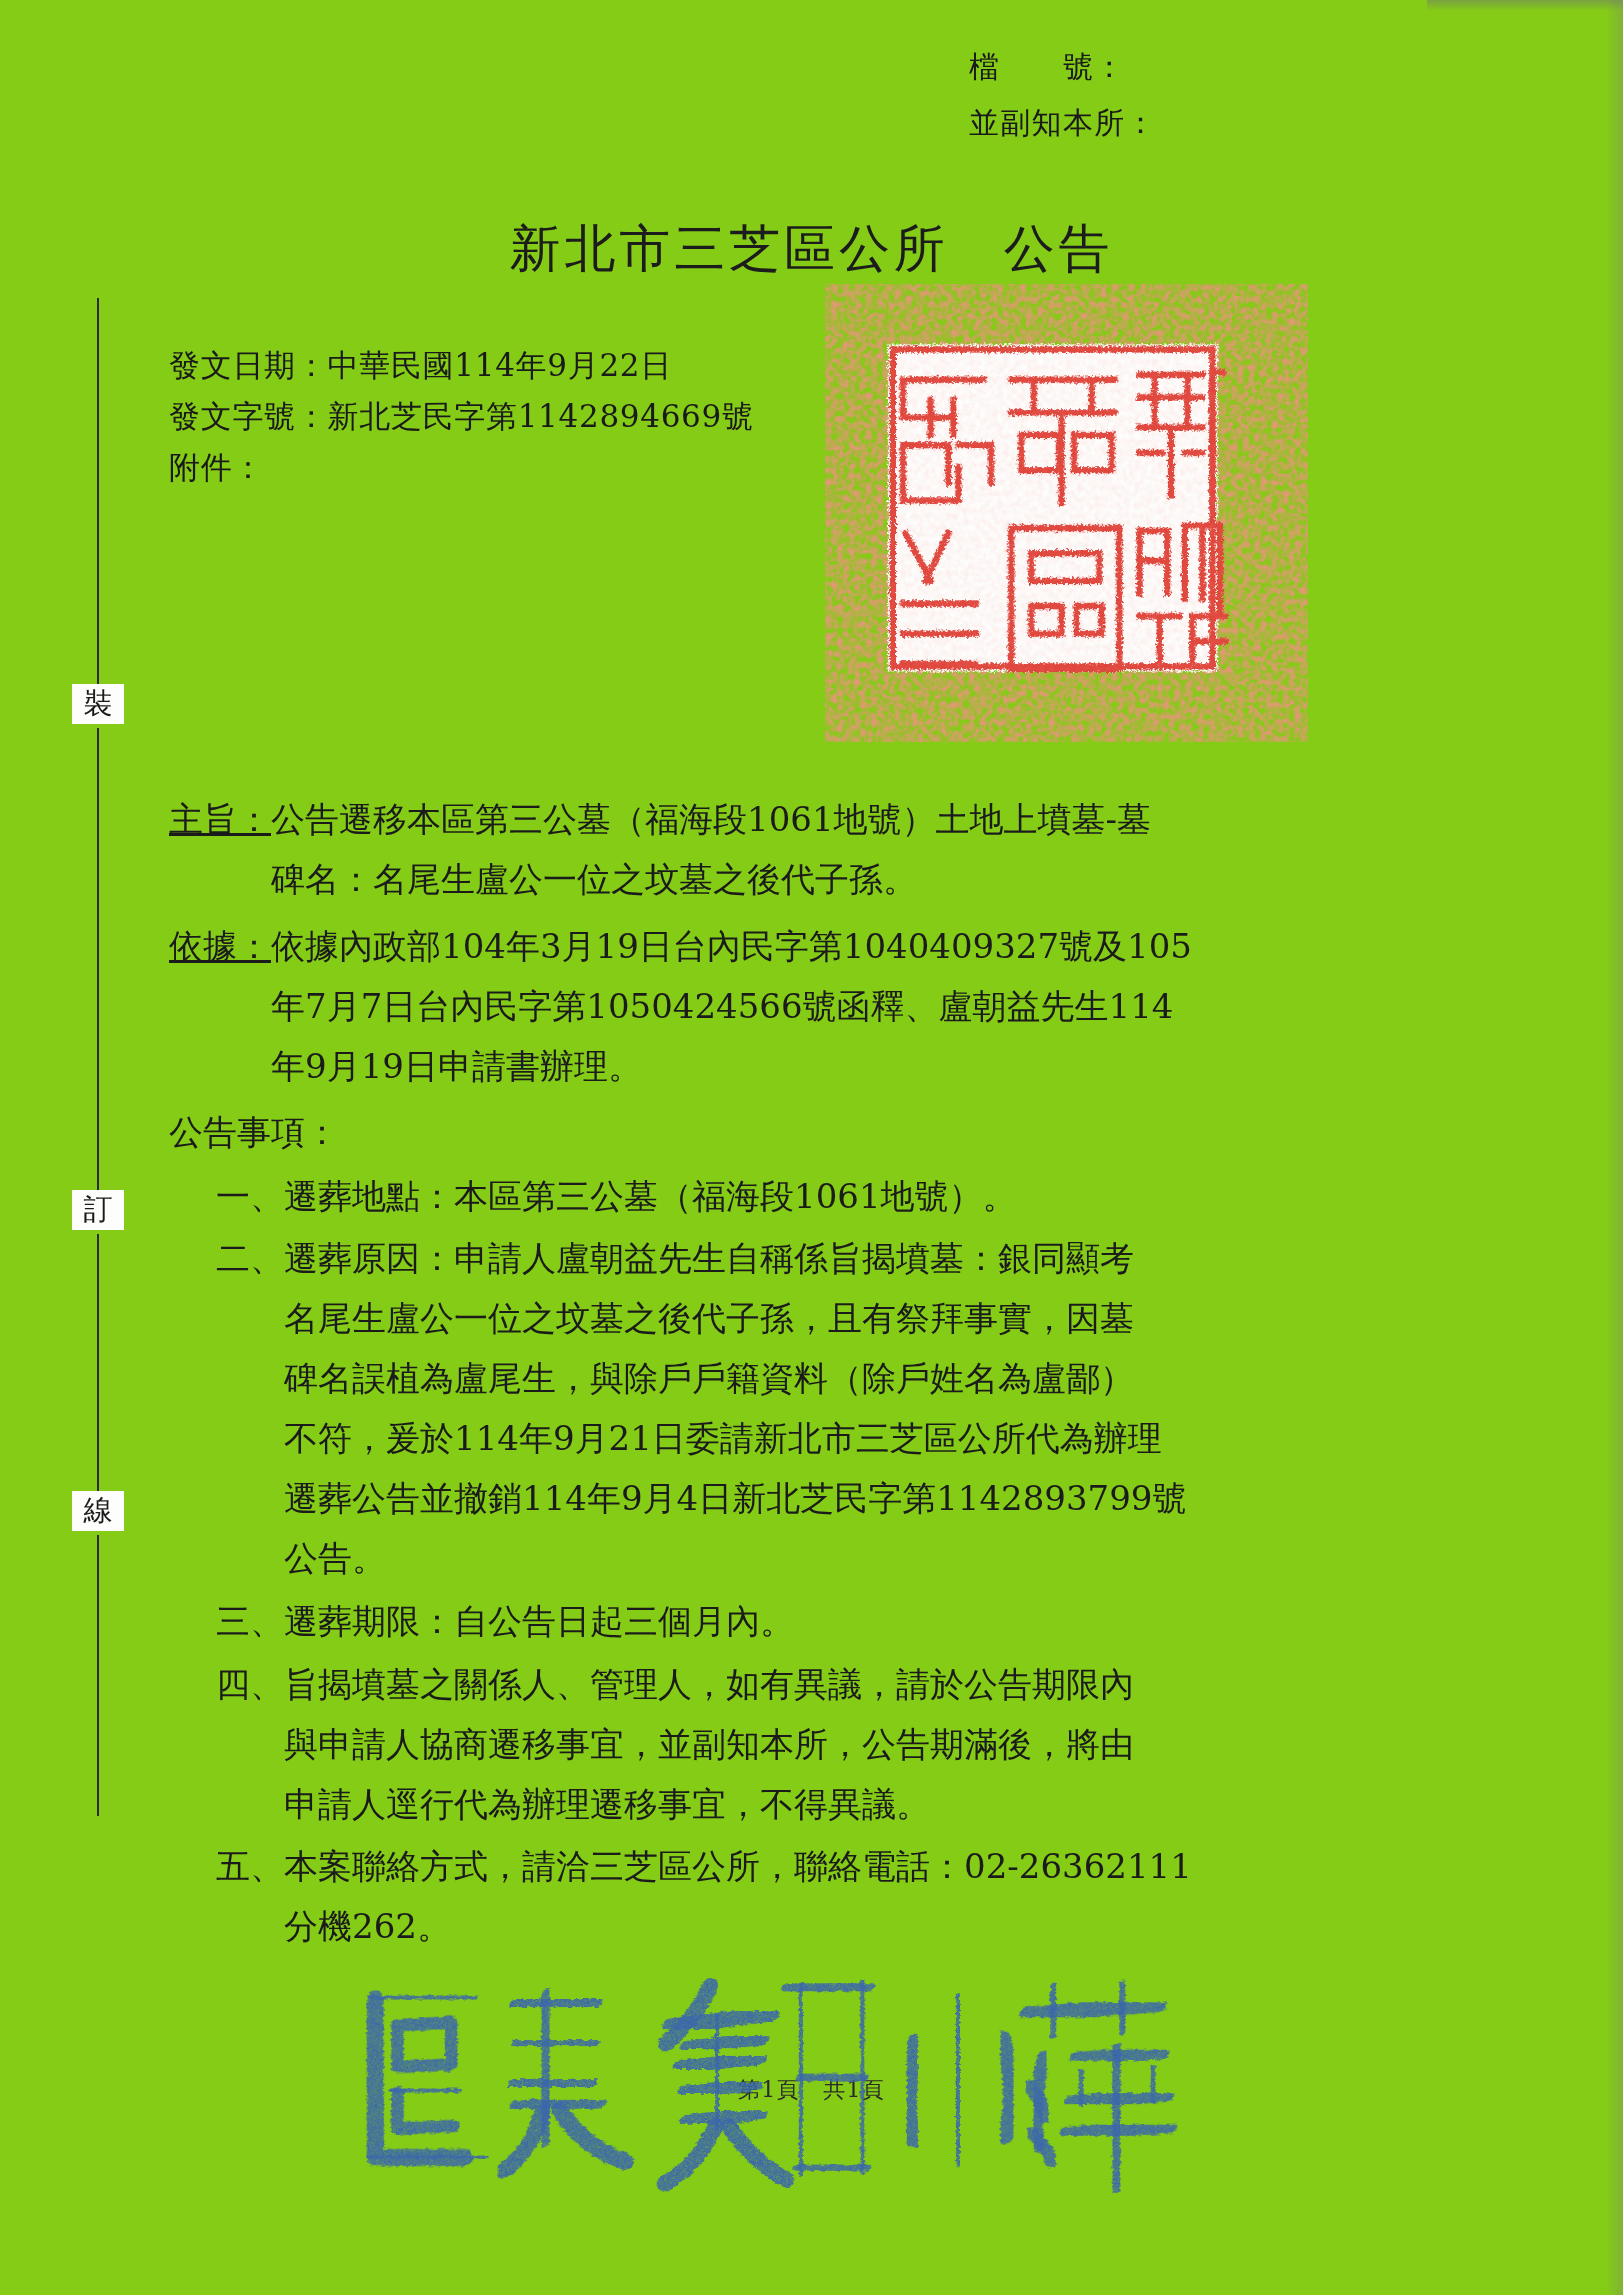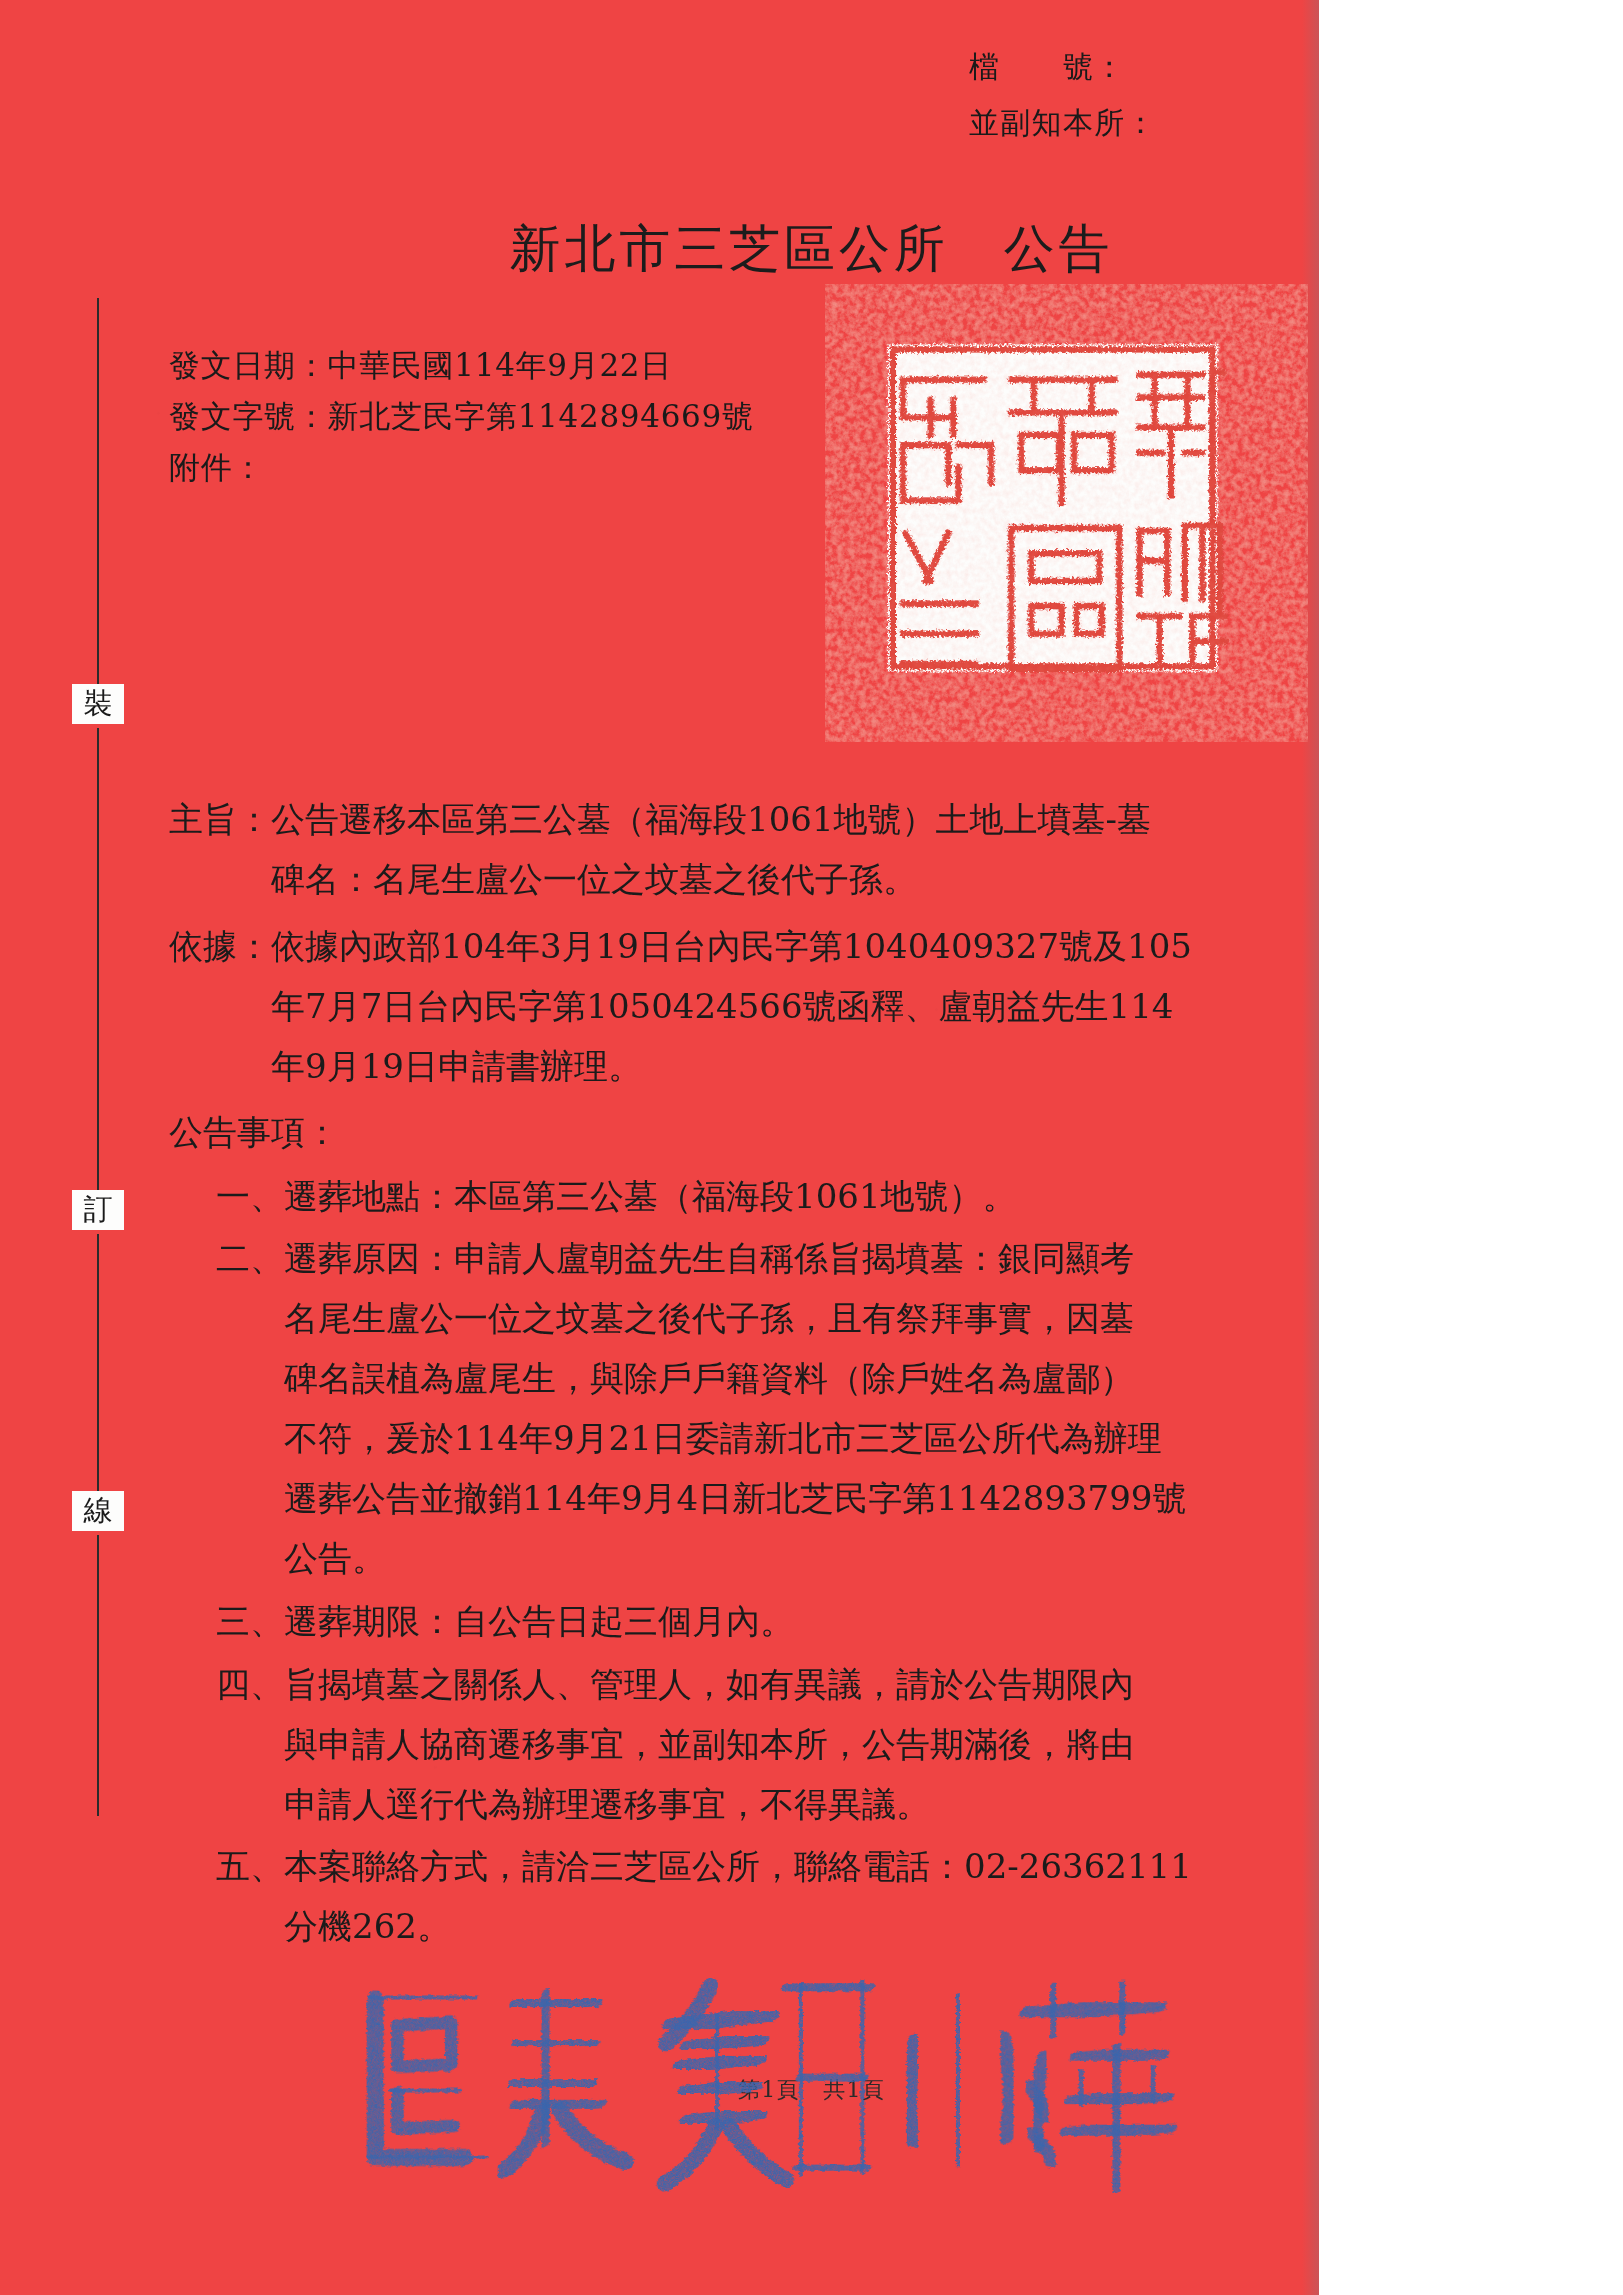--- a/index.html
+++ b/index.html
@@ -5,23 +5,23 @@
   html, body {
     margin: 0;
     padding: 0;
     background: #ffffff;
   }
   body {
     font-family: "DejaVu Serif", "Liberation Serif", serif;
   }
   #page {
     position: relative;
-    width: 1319px;
+    width: 1623px;
     height: 2295px;
-    background: #ef4444;
+    background: #84cc16;
     overflow: hidden;
   }
 
   
   .paper-grain {
     position: absolute;
     inset: 0;
     background:
       radial-gradient(circle at 12% 18%, rgba(0,0,0,0.012) 0 1.3px, transparent 2px),
       radial-gradient(circle at 71% 44%, rgba(0,0,0,0.010) 0 1.3px, transparent 2px),
@@ -117,20 +117,21 @@
     color: #1b1b1b;
   }
   .para {
     display: flex;
     margin-bottom: 6.5px;
   }
   .para .lbl {
     flex: 0 0 auto;
     white-space: pre;
     line-height: 60px;
+    text-decoration: underline;
   }
   .para .txt {
     flex: 1 1 auto;
     line-height: 60px;
   }
   .para .txt .ln { display: block; white-space: pre; }
 
   .section-head {
     line-height: 60px;
     white-space: pre;

